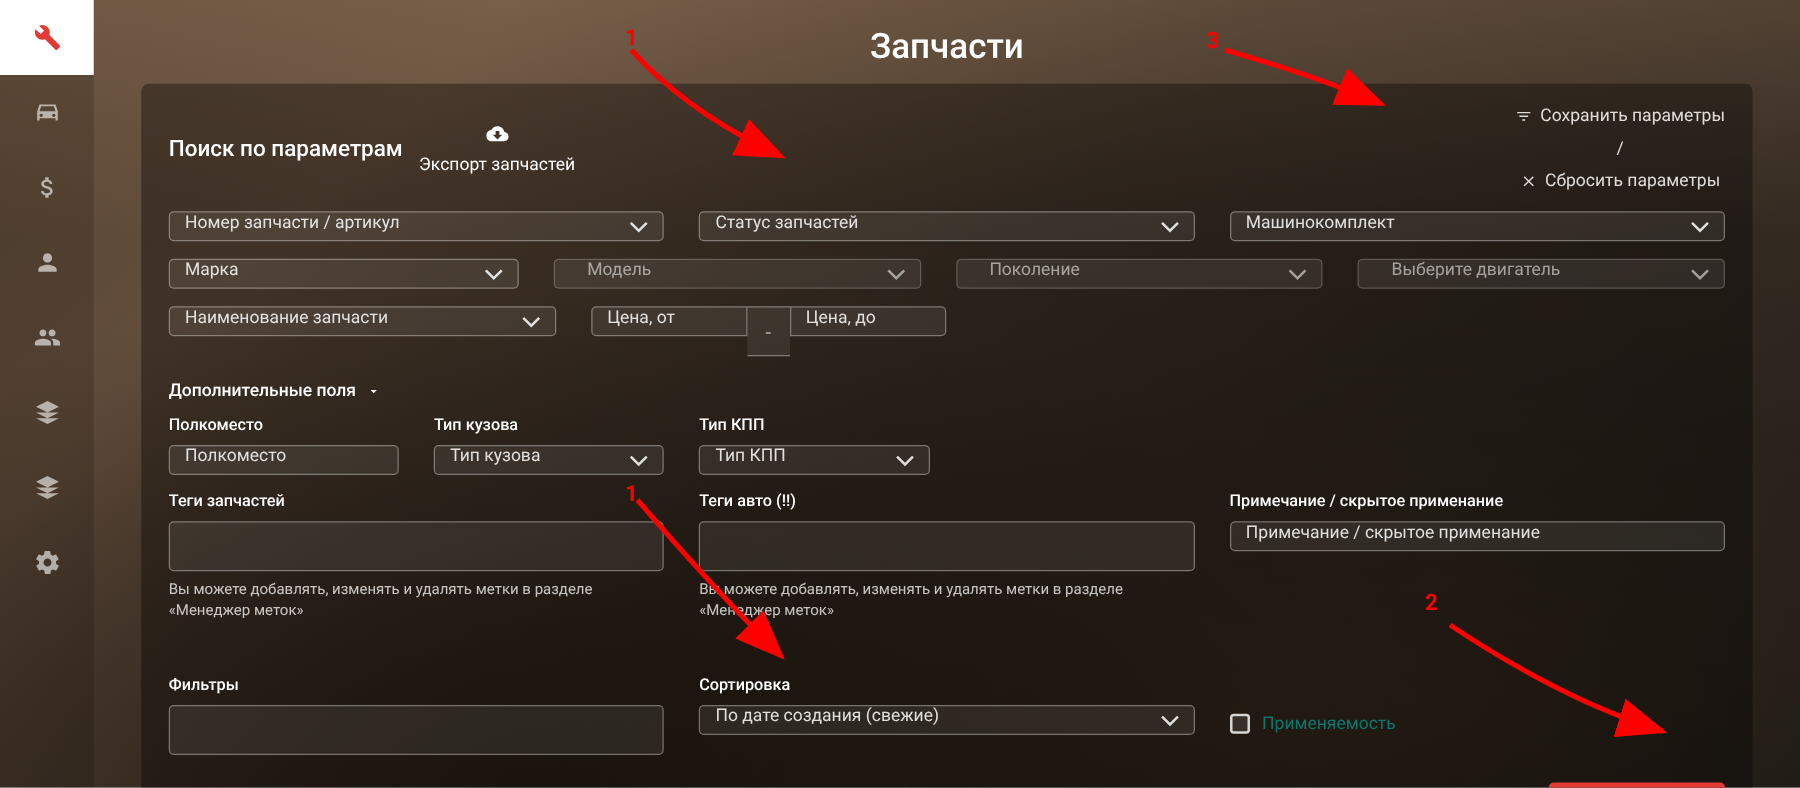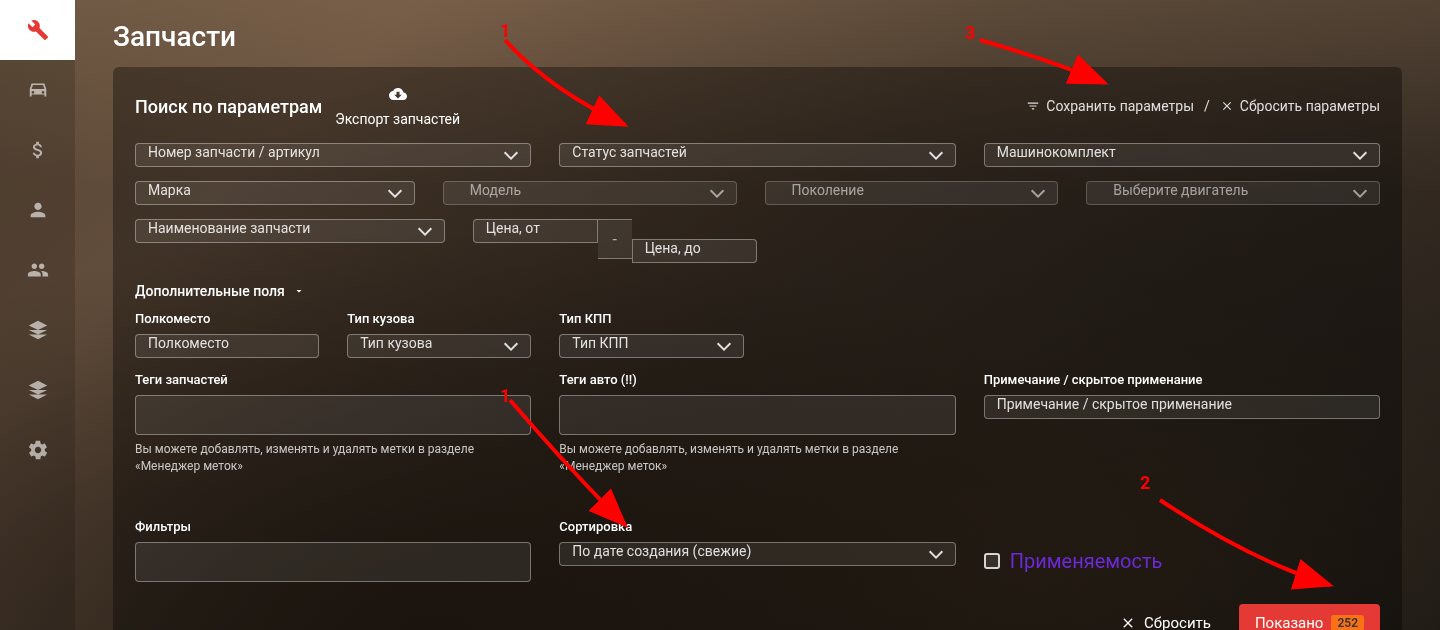--- a/index.html
+++ b/index.html
@@ -34,34 +34,34 @@
 }
 .sidebar-item.active { background: #fff; color: #e53935; }
 .sidebar-item svg { width: 22px; height: 22px; fill: currentColor; }
 
 .main {
   position: absolute;
   left: 75px; right: 0; top: 0; bottom: 0;
   padding: 20px 38px;
   z-index: 5;
 }
-h1 { color: #fff; font-size: 28px; font-weight: 500; margin-bottom: 14px; }
+h1 { color: #fff; font-size: 28px; font-weight: 500; margin-bottom: 14px; text-align: center; }
 .panel {
   background: rgba(0,0,0,0.35);
   border-radius: 6px;
   padding: 18px 22px 22px;
 }
 .panel-head {
   display: flex; align-items: center; gap: 13px;
   margin-bottom: 16px;
   color: #fff;
 }
 .panel-title { font-size: 18px; font-weight: 500; }
 .export { display: inline-flex; align-items: center; gap: 8px; font-size: 14px; cursor: pointer; flex-direction: column; }
-.panel-actions { margin-left: auto; display: flex; align-items: center; gap: 10px; font-size: 14px; color: rgba(255,255,255,0.85); }
+.panel-actions { margin-left: auto; display: flex; align-items: center; gap: 10px; font-size: 14px; color: rgba(255,255,255,0.85); flex-direction: column; }
 .action { display: inline-flex; align-items: center; gap: 6px; cursor: pointer; }
 
 .row { display: flex; gap: 28px; margin-bottom: 14px; }
 .row > * { flex: 1; }
 
 .select, .input {
   height: 24px;
   background: rgba(255,255,255,0.08);
   border: 1px solid rgba(255,255,255,0.35);
   border-radius: 4px;
@@ -82,39 +82,39 @@
 .price-group { display: flex; gap: 0; flex: 1; }
 .price-group .input { flex: 1; border-radius: 4px 0 0 4px; }
 .price-group .sep {
   width: 34px; height: 40px;
   background: rgba(255,255,255,0.08);
   border-top: 1px solid rgba(255,255,255,0.35);
   border-bottom: 1px solid rgba(255,255,255,0.35);
   display: flex; align-items: center; justify-content: center;
   color: rgba(255,255,255,0.6);
 }
-.price-group .input.last { border-radius: 0 4px 4px 0; margin-top: 20px; }
+.price-group .input.last { border-radius: 0 4px 4px 0; }
 
 .extra-toggle { display: inline-flex; align-items: center; gap: 8px; color: #fff; font-size: 14px; font-weight: 500; margin: 6px 0 12px; cursor: pointer; }
 .extra-toggle svg { width: 12px; height: 12px; fill: currentColor; }
 
 .field-label { color: #fff; font-size: 13px; font-weight: 500; margin-bottom: 8px; display: block; }
 .hint { color: rgba(255,255,255,0.75); font-size: 12px; margin-top: 6px; line-height: 1.4; }
 
 .row3 { display: flex; gap: 28px; margin-bottom: 14px; }
 .col { flex: 1; }
 .tagbox {
   min-height: 40px;
   background: rgba(255,255,255,0.08);
   border: 1px solid rgba(255,255,255,0.35);
   border-radius: 4px;
 }
 
 .bottom-row { display: flex; gap: 28px; align-items: flex-start; margin-top: 44px; }
-.checkbox-wrap { display: flex; align-items: center; gap: 10px; color: #6d28d9; font-size: 20px; margin-top: 30px; }
+.checkbox-wrap { display: flex; align-items: center; gap: 10px; color: #0f766e; font-size: 14px; margin-top: 30px; }
 .chk { width: 16px; height: 16px; border: 2px solid rgba(255,255,255,0.8); border-radius: 3px; background: rgba(255,255,255,0.1); }
 
 .footer-actions {
   display: flex; justify-content: flex-end; align-items: center;
   gap: 28px; margin-top: 22px; color: #fff;
 }
 .reset-link { display: inline-flex; align-items: center; gap: 8px; font-size: 15px; cursor: pointer; }
 .show-btn {
   background: #e53935; color: #fff;
   padding: 10px 16px; border-radius: 4px;

